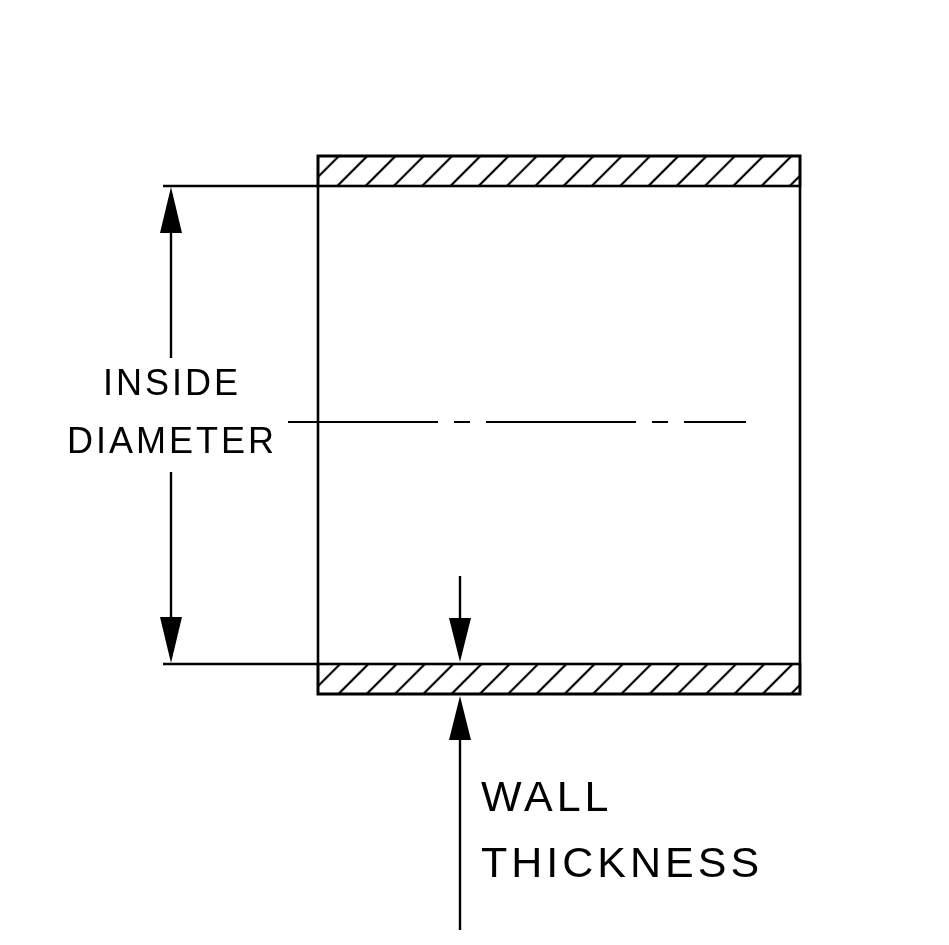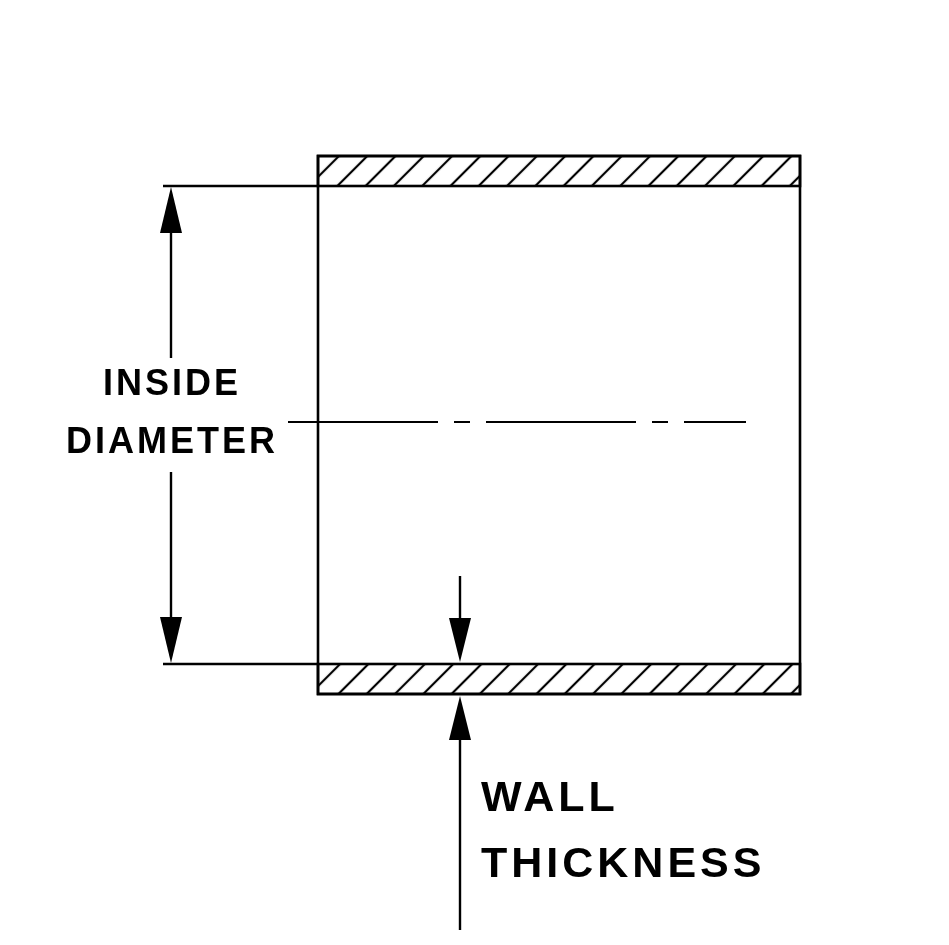--- a/index.html
+++ b/index.html
@@ -6,21 +6,20 @@
     margin: 0;
     padding: 0;
     background: #ffffff;
   }
   .stage {
     position: relative;
     width: 929px;
     height: 945px;
     background: #ffffff;
     overflow: hidden;
-    font-weight: bold;
   }
   svg { display: block; }
   .label-left {
     font-family: "Liberation Sans", sans-serif;
     font-size: 36px;
     letter-spacing: 3px;
     fill: #000000;
   }
   .label-bottom {
     font-family: "Liberation Sans", sans-serif;

